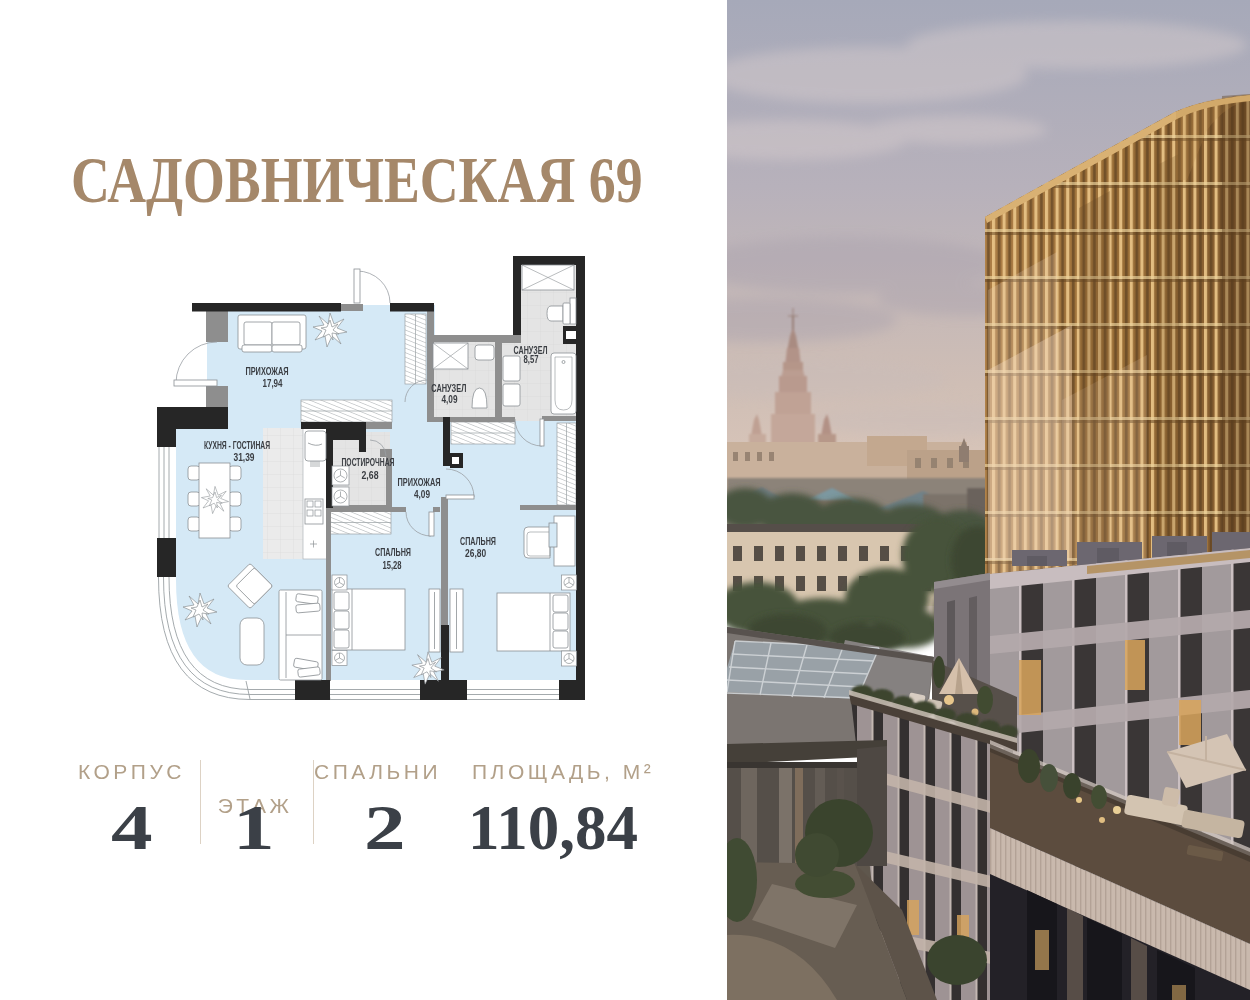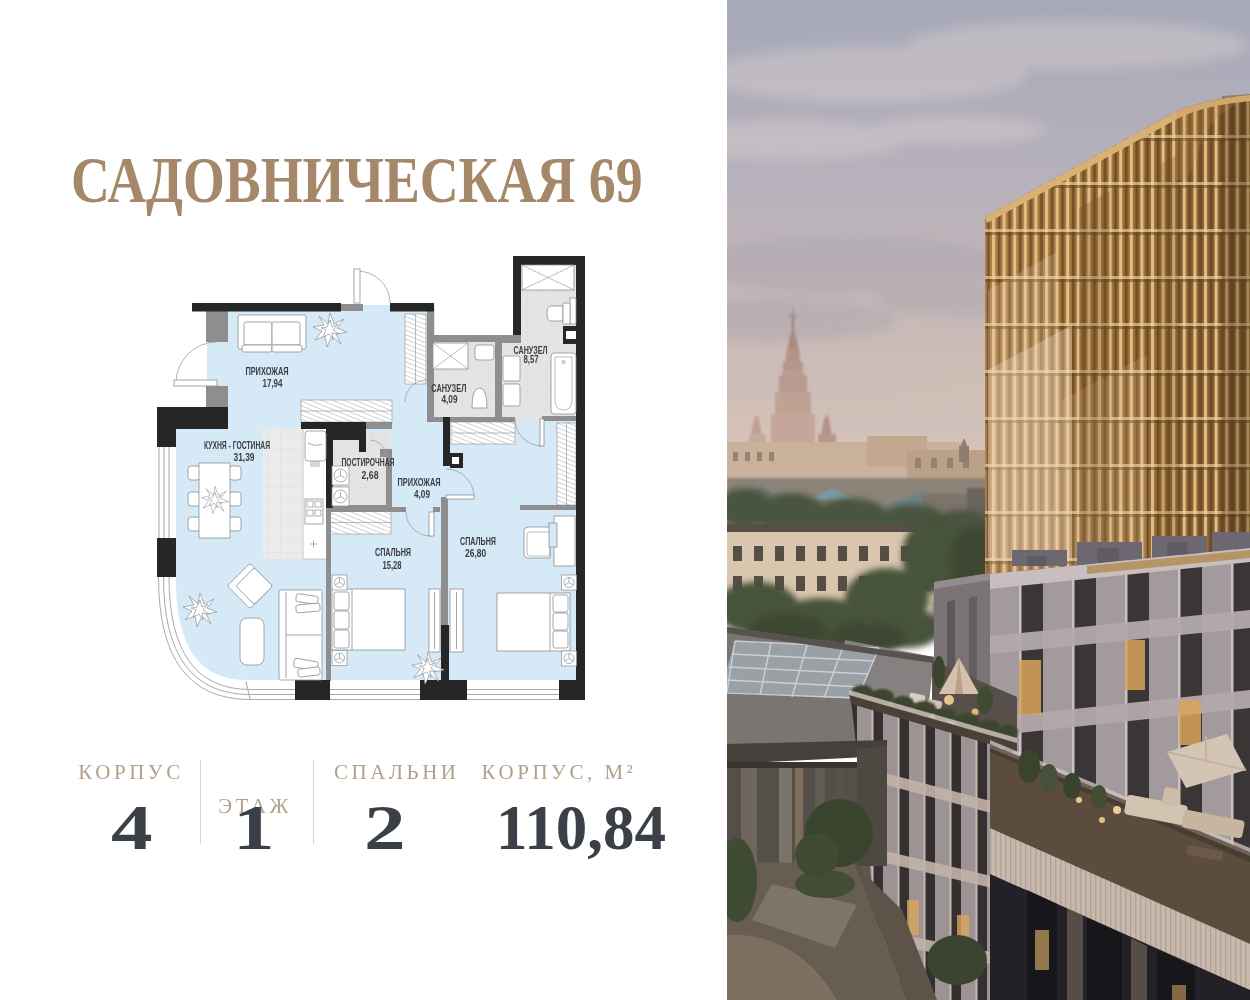--- a/index.html
+++ b/index.html
@@ -1,40 +1,40 @@
 <!DOCTYPE html>
 <html><head>
 <meta charset="utf-8">
 <style>
   html,body{margin:0;padding:0;}
   body{width:1250px;height:1000px;position:relative;background:#ffffff;overflow:hidden;
        font-family:"Liberation Sans", sans-serif;}
   #title{position:absolute;left:71px;top:142px;width:700px;
          font-family:"Liberation Serif", serif;font-weight:bold;font-size:66px;
          color:#a5886a;letter-spacing:0px;white-space:nowrap;transform:scaleX(0.815);transform-origin:left;}
-  .lab{position:absolute;top:760px;font-family:Liberation Serif, serif;color:#b2a089;
+  .lab{position:absolute;top:760px;font-family:Liberation Sans, sans-serif;color:#b2a089;
        font-size:21px;letter-spacing:3.5px;text-align:center;white-space:nowrap;}
   .num{position:absolute;top:792px;font-family:"Liberation Serif", serif;color:#3b4047;
        font-weight:bold;font-size:63px;text-align:center;}
   .num span{display:inline-block;transform:scaleX(1.32);}
   .div{position:absolute;top:760px;height:84px;width:1px;background:#ddd2c4;}
 </style>
 </head>
 <body>
 
 <div id="title">САДОВНИЧЕСКАЯ 69</div>
 
 <div class="lab" style="left:78px;width:106px;">КОРПУС</div>
 <div class="lab" style="left:216px;width:78px;margin-top:34px;">ЭТАЖ</div>
-<div class="lab" style="left:334px;width:122px;">СПАЛЬНИ</div>
-<div class="lab" style="left:472px;width:174px;">КОРПУС, М²</div>
+<div class="lab" style="left:314px;width:122px;">СПАЛЬНИ</div>
+<div class="lab" style="left:472px;width:174px;">ПЛОЩАДЬ, М²</div>
 <div class="num" style="left:92px;width:80px;"><span>4</span></div>
 <div class="num" style="left:214px;width:80px;"><span>1</span></div>
 <div class="num" style="left:345px;width:80px;"><span>2</span></div>
-<div class="num" style="left:496px;width:170px;">110,84</div>
+<div class="num" style="left:468px;width:170px;">110,84</div>
 <div class="div" style="left:200px;"></div>
 <div class="div" style="left:313px;"></div>
 
 <svg id="plan" style="position:absolute;left:150px;top:240px;" width="480" height="480" viewBox="0 0 480 480">
 <defs>
   <pattern id="hatch" width="4.2" height="4.2" patternUnits="userSpaceOnUse" patternTransform="rotate(112)">
     <rect width="4.2" height="4.2" fill="#ffffff"></rect>
     <line x1="0" y1="0" x2="0" y2="4.2" stroke="#8d9397" stroke-width="0.8"></line>
   </pattern>
   <pattern id="tile" width="13" height="13" patternUnits="userSpaceOnUse">

